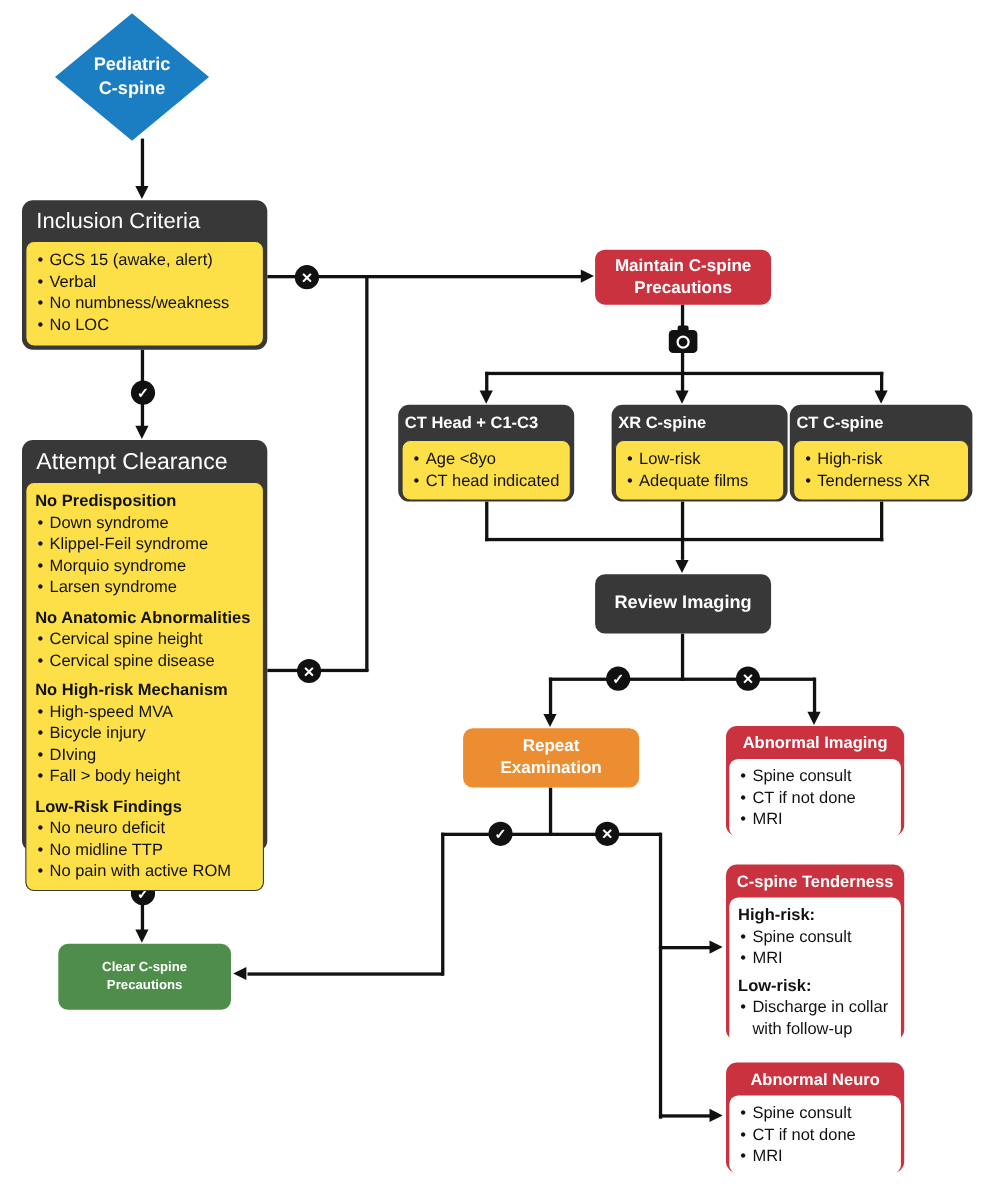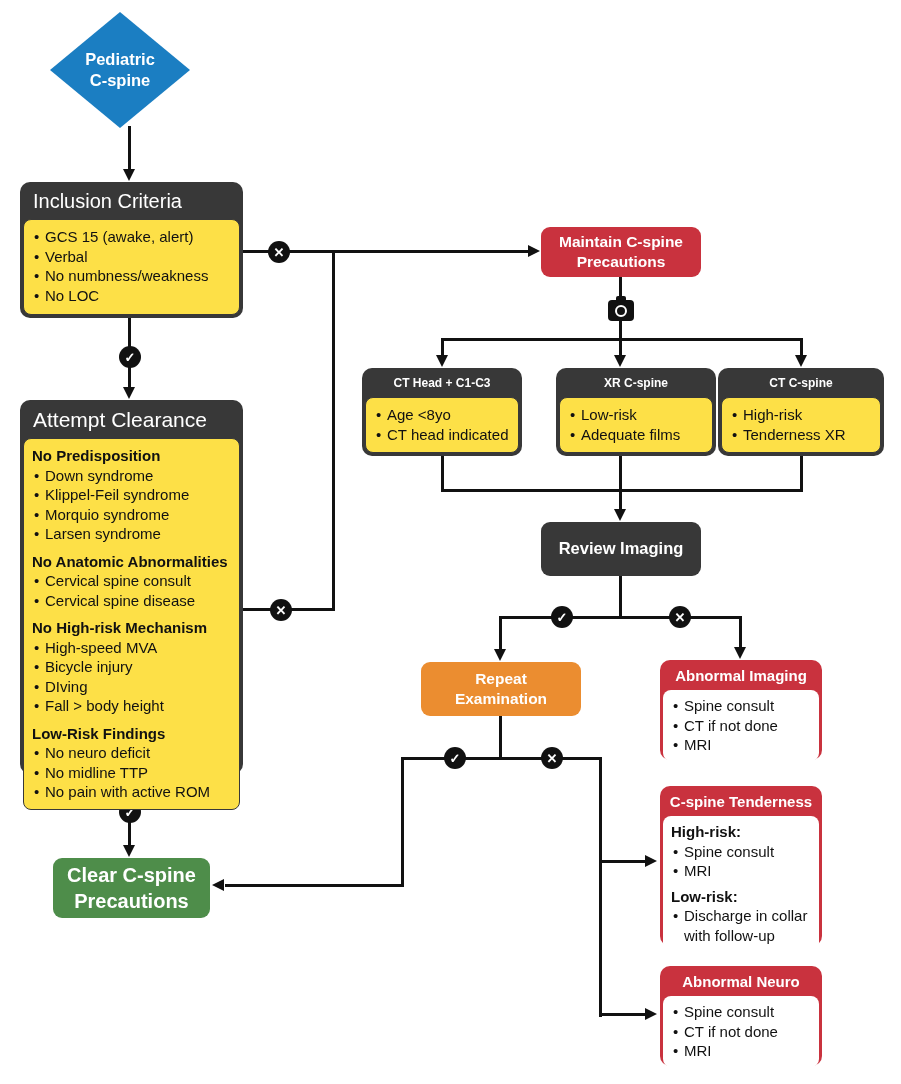--- a/index.html
+++ b/index.html
@@ -25,36 +25,36 @@
 
   
   .diamond{position:absolute;left:50px;top:12px;width:140px;height:116px;}
   .diamond svg{position:absolute;left:0;top:0;}
   .diamond .lbl{position:absolute;left:0;top:0;width:140px;height:116px;display:flex;align-items:center;justify-content:center;
                 color:#fff;font-weight:bold;font-size:16.5px;text-align:center;white-space:pre-line;line-height:1.25;}
 
   
   .card{position:absolute;background:var(--dark);border-radius:10px;display:flex;flex-direction:column;box-sizing:border-box;}
   .card .hd{color:#fff;padding:8px 13px 6px;font-size:20px;}
-  .card .hd.center{text-align:center;font-weight:bold;font-size:12px;padding:8px 6px 7px;}
+  .card .hd.center{font-weight:bold;font-size:15px;padding:8px 6px 7px;}
   .card .bd{background:#fde047;color:#111;border-radius:8px;border:1px solid var(--dark);
             margin:0 3px 3px;padding:7px 8px;flex:1;font-size:15px;line-height:1.3;box-sizing:border-box;}
 
   
   .rcard{position:absolute;background:var(--red);border-radius:10px;display:flex;flex-direction:column;box-sizing:border-box;}
   .rcard .hd{color:#fff;text-align:center;font-weight:bold;font-size:15px;padding:7px 4px 6px;}
   .rcard .bd{background:#fff;color:#111;border-radius:8px;margin:0 3px 3px;padding:6px 8px;flex:1;font-size:15px;line-height:1.3;box-sizing:border-box;}
 
   
   .simple{position:absolute;border-radius:9px;color:#fff;font-weight:bold;display:flex;align-items:center;justify-content:center;
           text-align:center;white-space:pre-line;font-size:15.5px;line-height:1.3;box-sizing:border-box;}
   .simple.red{background:var(--red);}
   .simple.dark{background:var(--dark);font-size:16.5px;}
   .simple.orange{background:var(--orange);}
-  .simple.green{background:var(--green);font-size:20px;}
+  .simple.green{background:var(--green);font-size:12px;}
 
   ul{margin:0;padding:0;list-style:none;}
   li{position:relative;padding-left:13px;}
   li::before{content:"\2022";position:absolute;left:2px;}
   .sec{margin-bottom:8px;}
   .sec:last-child{margin-bottom:0;}
   .sec .shead{font-weight:bold;}
 </style>
 </head>
 <body>
@@ -164,21 +164,21 @@
         <ul>
           <li>Down syndrome</li>
           <li>Klippel-Feil syndrome</li>
           <li>Morquio syndrome</li>
           <li>Larsen syndrome</li>
         </ul>
       </div>
       <div class="sec">
         <div class="shead">No Anatomic Abnormalities</div>
         <ul>
-          <li>Cervical spine consult</li>
+          <li>Cervical spine height</li>
           <li>Cervical spine disease</li>
         </ul>
       </div>
       <div class="sec">
         <div class="shead">No High-risk Mechanism</div>
         <ul>
           <li>High-speed MVA</li>
           <li>Bicycle injury</li>
           <li>DIving</li>
           <li>Fall &gt; body height</li>

